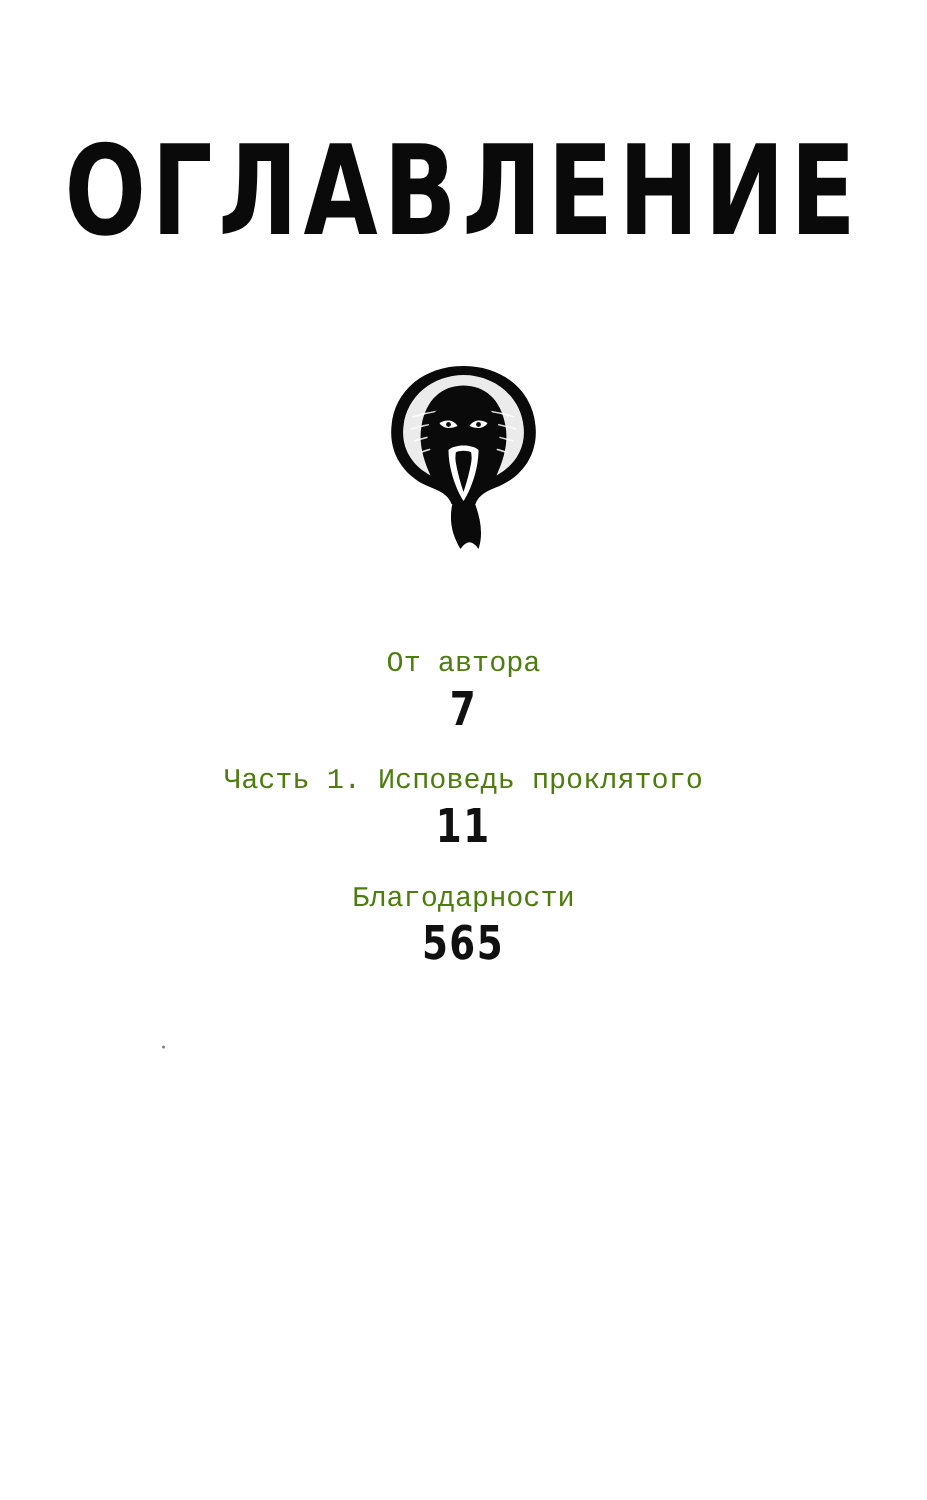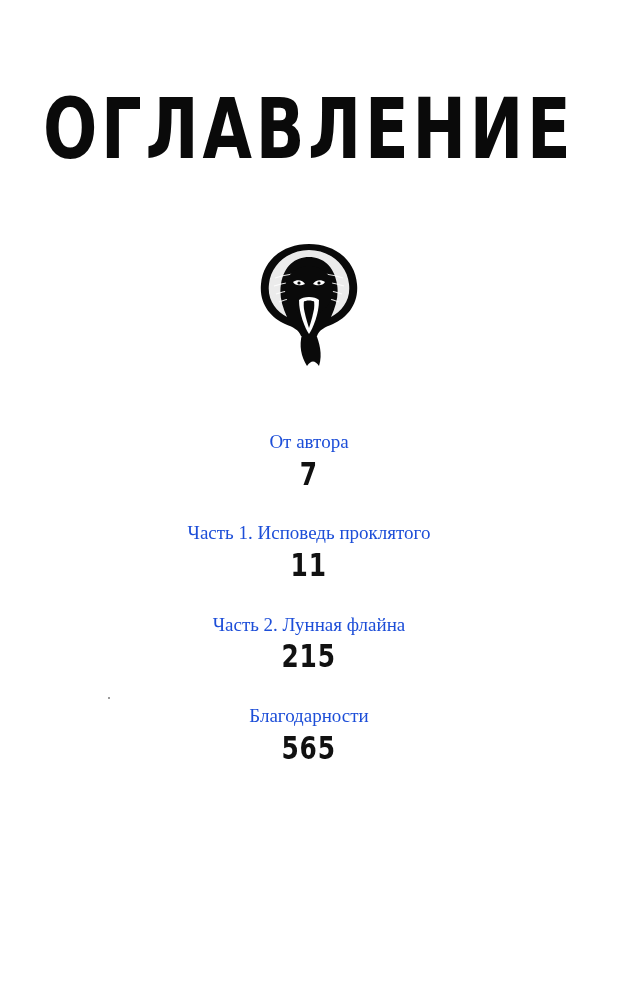--- a/index.html
+++ b/index.html
@@ -56,28 +56,28 @@
   }
 
   .entry {
     width: 100%;
     display: flex;
     flex-direction: column;
     align-items: center;
   }
 
   .entry + .entry {
-    margin-top: 35px;
+    margin-top: 22px;
   }
 
   .entry-label {
-    font-family: Liberation Serif, serif;
+    font-family: Liberation Mono, monospace;
     font-size: 19px;
     line-height: 1.3;
-    color: #1d4ed8;
+    color: #4d7c0f;
     text-align: center;
   }
 
   .entry-page {
     margin-top: 2px;
     font-family: "DejaVu Sans", sans-serif;
     font-weight: 700;
     font-size: 27px;
     line-height: 1.1;
     letter-spacing: 1px;
@@ -160,24 +160,20 @@
     <div class="entry">
       <div class="entry-label">От автора</div>
       <div class="entry-page">7</div>
     </div>
 
     <div class="entry">
       <div class="entry-label">Часть 1. Исповедь проклятого</div>
       <div class="entry-page">11</div>
     </div>
 
-    <div class="entry">
-      <div class="entry-label">Часть 2. Лунная флайна</div>
-      <div class="entry-page">215</div>
-    </div>
 
 
 
     <div class="entry">
       <div class="entry-label">Благодарности</div>
       <div class="entry-page">565</div>
     </div>
 
   </div>
 

